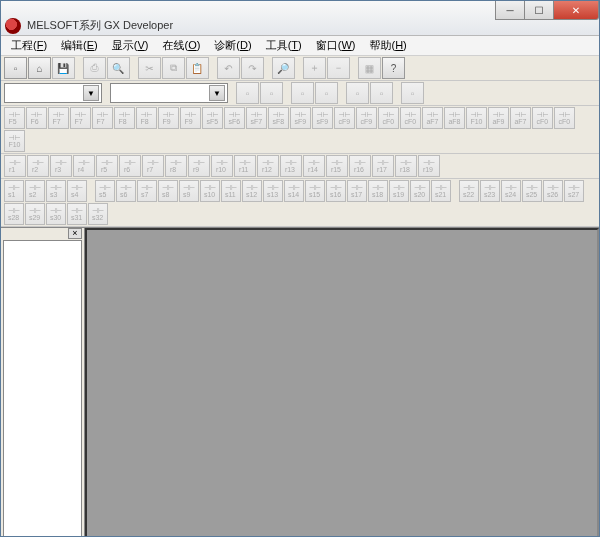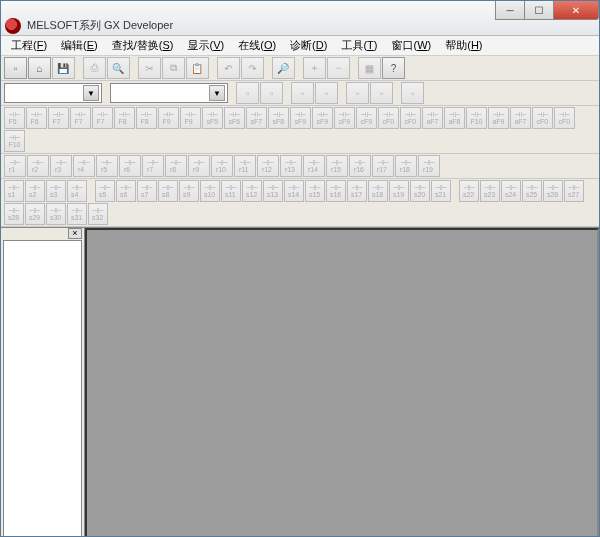--- a/index.html
+++ b/index.html
@@ -151,21 +151,20 @@
   <div class="win-controls">
     <div class="win-btn">─</div>
     <div class="win-btn">☐</div>
     <div class="win-btn close">✕</div>
   </div>
 </div>
 
 <div class="menubar" id="menubar">
     <div class="menu-item">工程(<u>F</u>)</div>
     <div class="menu-item">编辑(<u>E</u>)</div>
-    <div class="menu-item">查找/替换(<u>S</u>)</div>
     <div class="menu-item">显示(<u>V</u>)</div>
     <div class="menu-item">在线(<u>O</u>)</div>
     <div class="menu-item">诊断(<u>D</u>)</div>
     <div class="menu-item">工具(<u>T</u>)</div>
     <div class="menu-item">窗口(<u>W</u>)</div>
     <div class="menu-item">帮助(<u>H</u>)</div>
   </div>
 
 <div class="toolbar" id="tb1">
     <div class="tbtn">

